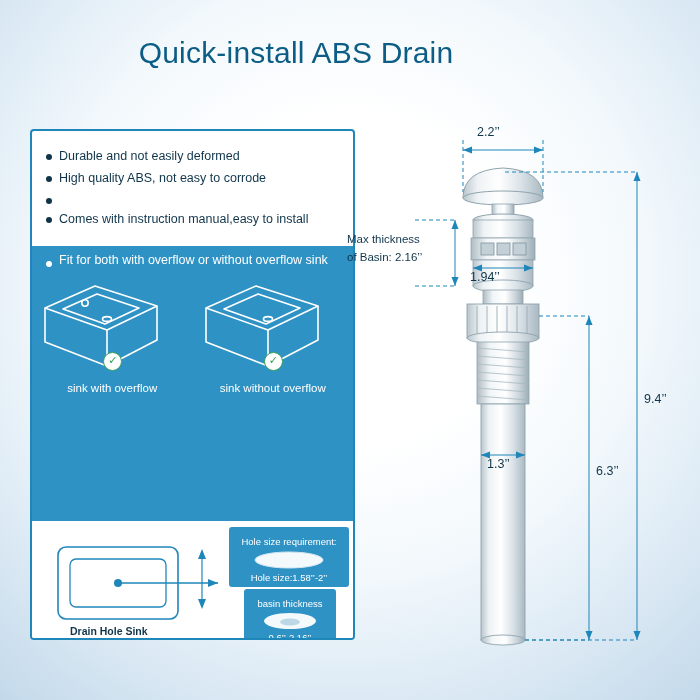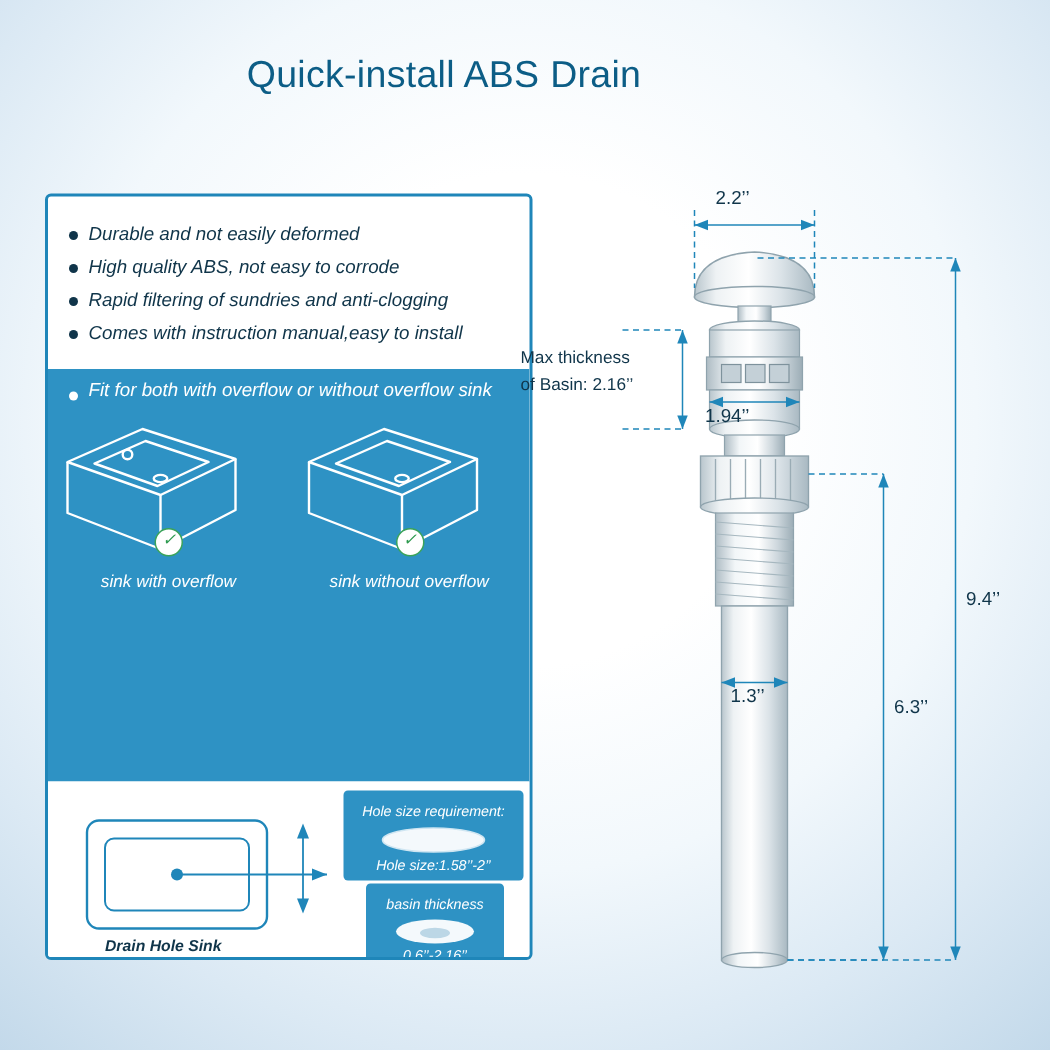--- a/index.html
+++ b/index.html
@@ -12,36 +12,35 @@
   #stage{
     position:relative;
     width:700px;height:700px;
     background:
       radial-gradient(circle at 50% 40%, #ffffff 0%, #ffffff 30%, #f2f8fc 55%, #dbe9f4 78%, #c3d9ea 100%);
   }
   .title{
     position:absolute;
     top:36px;left:0;width:592px;
     text-align:center;
-    font-size:25px;
+    font-size:30px;
     color:#0c5d86;
     letter-spacing:.2px;
   }
 
   
   .card{
     position:absolute;
     left:30px;top:129px;
     width:325px;height:511px;
     background:#ffffff;
     border:2px solid #1f86b9;
     border-radius:4px;
     overflow:hidden;
     box-sizing:border-box;
-    font-style:italic;
   }
   .bullets{
     position:absolute;left:0;top:0;width:100%;
     padding:14px 0 6px 0;
     box-sizing:border-box;
   }
   .bullet{
     display:flex;align-items:flex-start;
     padding:4px 10px 4px 14px;
     font-size:12.5px;color:#10354a;
@@ -122,21 +121,20 @@
       <div class="bullet">
         <span class="dot"></span>
         <span>Durable and not easily deformed</span>
       </div>
       <div class="bullet">
         <span class="dot"></span>
         <span>High quality ABS, not easy to corrode</span>
       </div>
       <div class="bullet">
         <span class="dot"></span>
-        <span>Rapid filtering of sundries and anti-clogging</span>
       </div>
       <div class="bullet">
         <span class="dot"></span>
         <span>Comes with instruction manual,easy to install</span>
       </div>
     </div>
 
     <div class="blueband">
       <div class="bullet-white">
         <span class="dot"></span>

